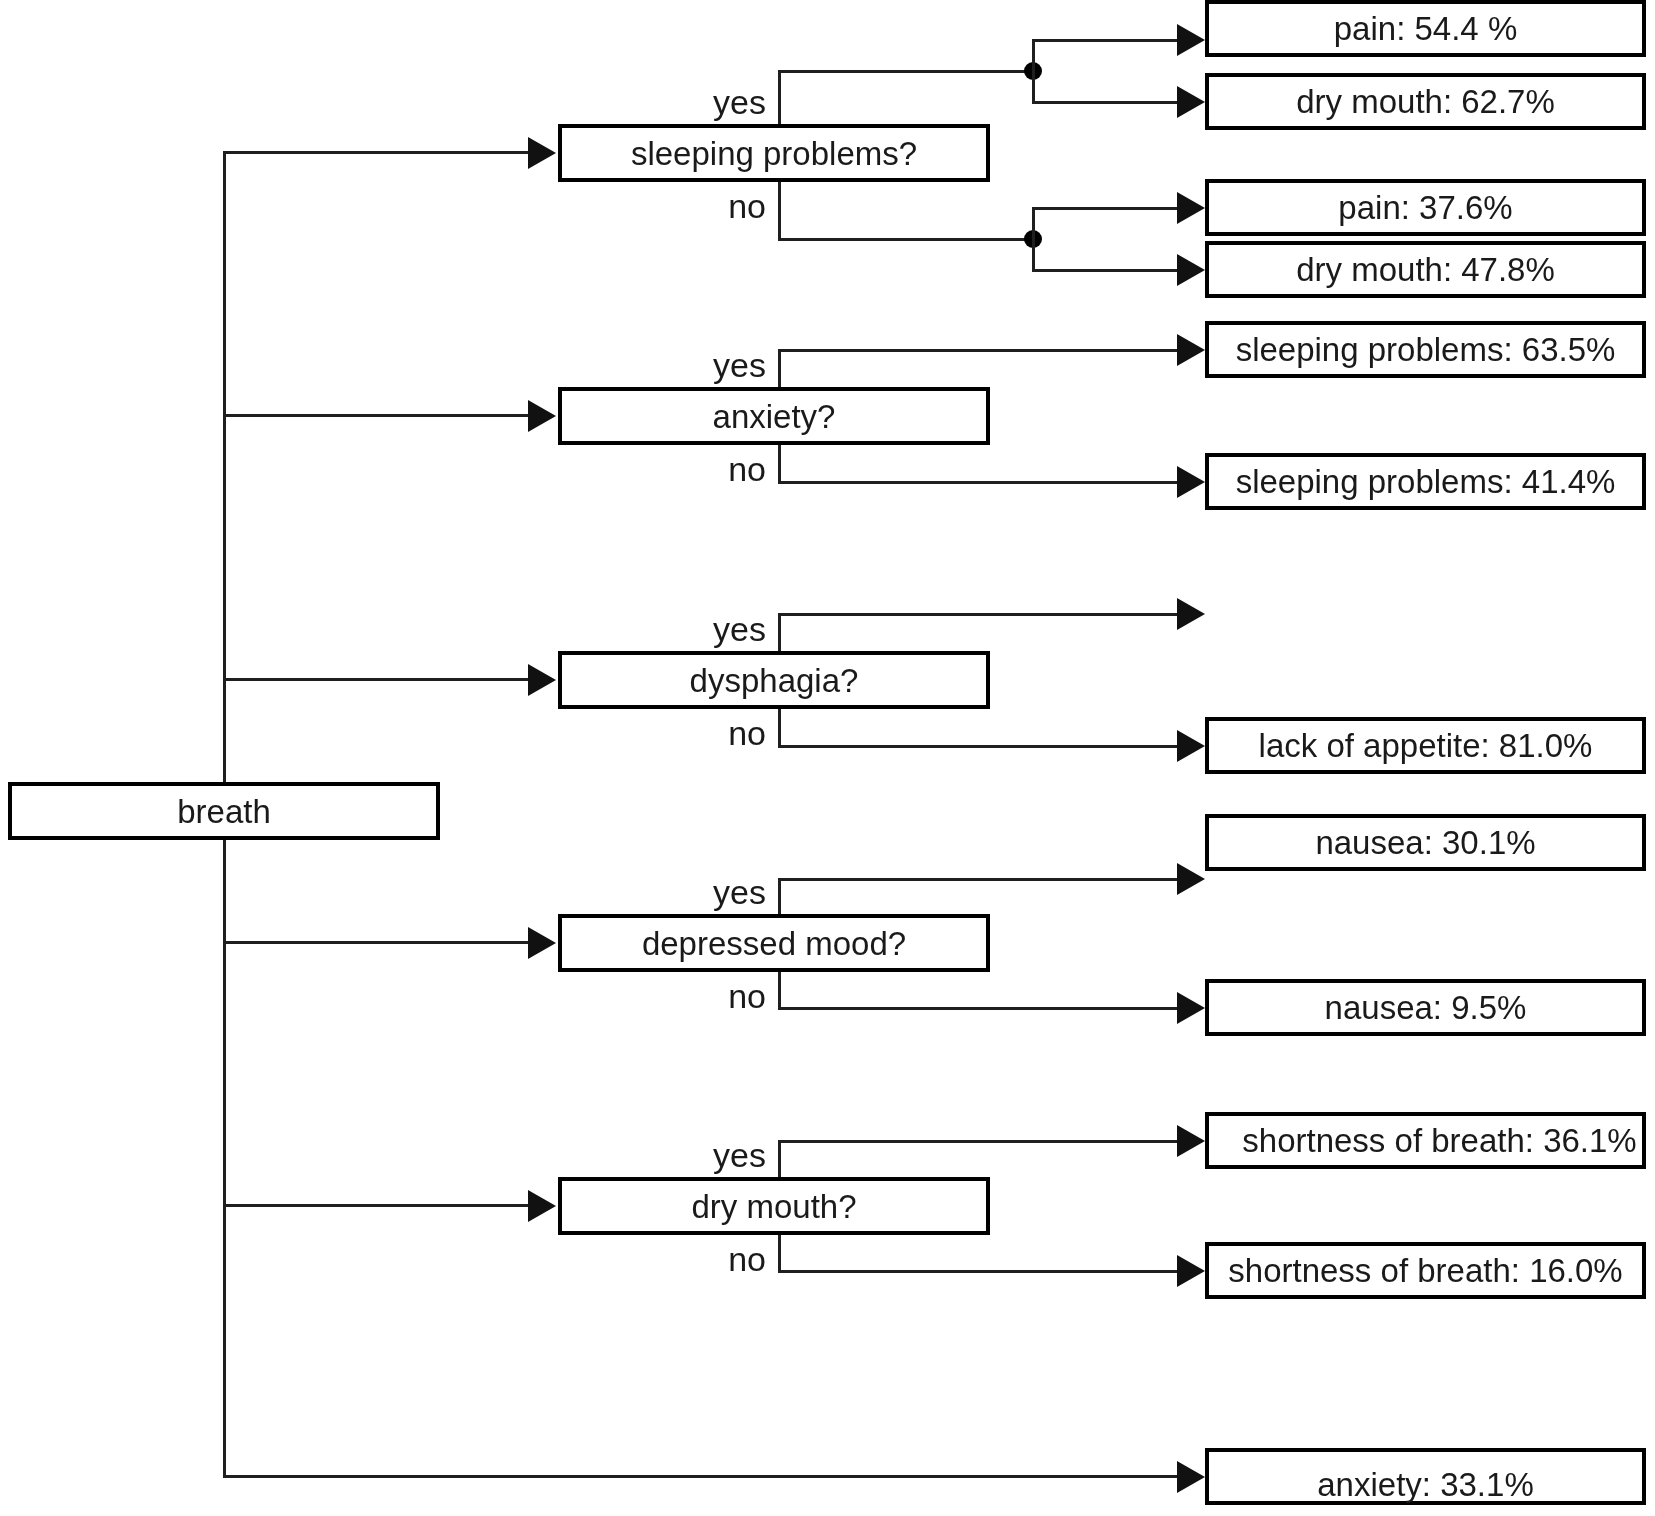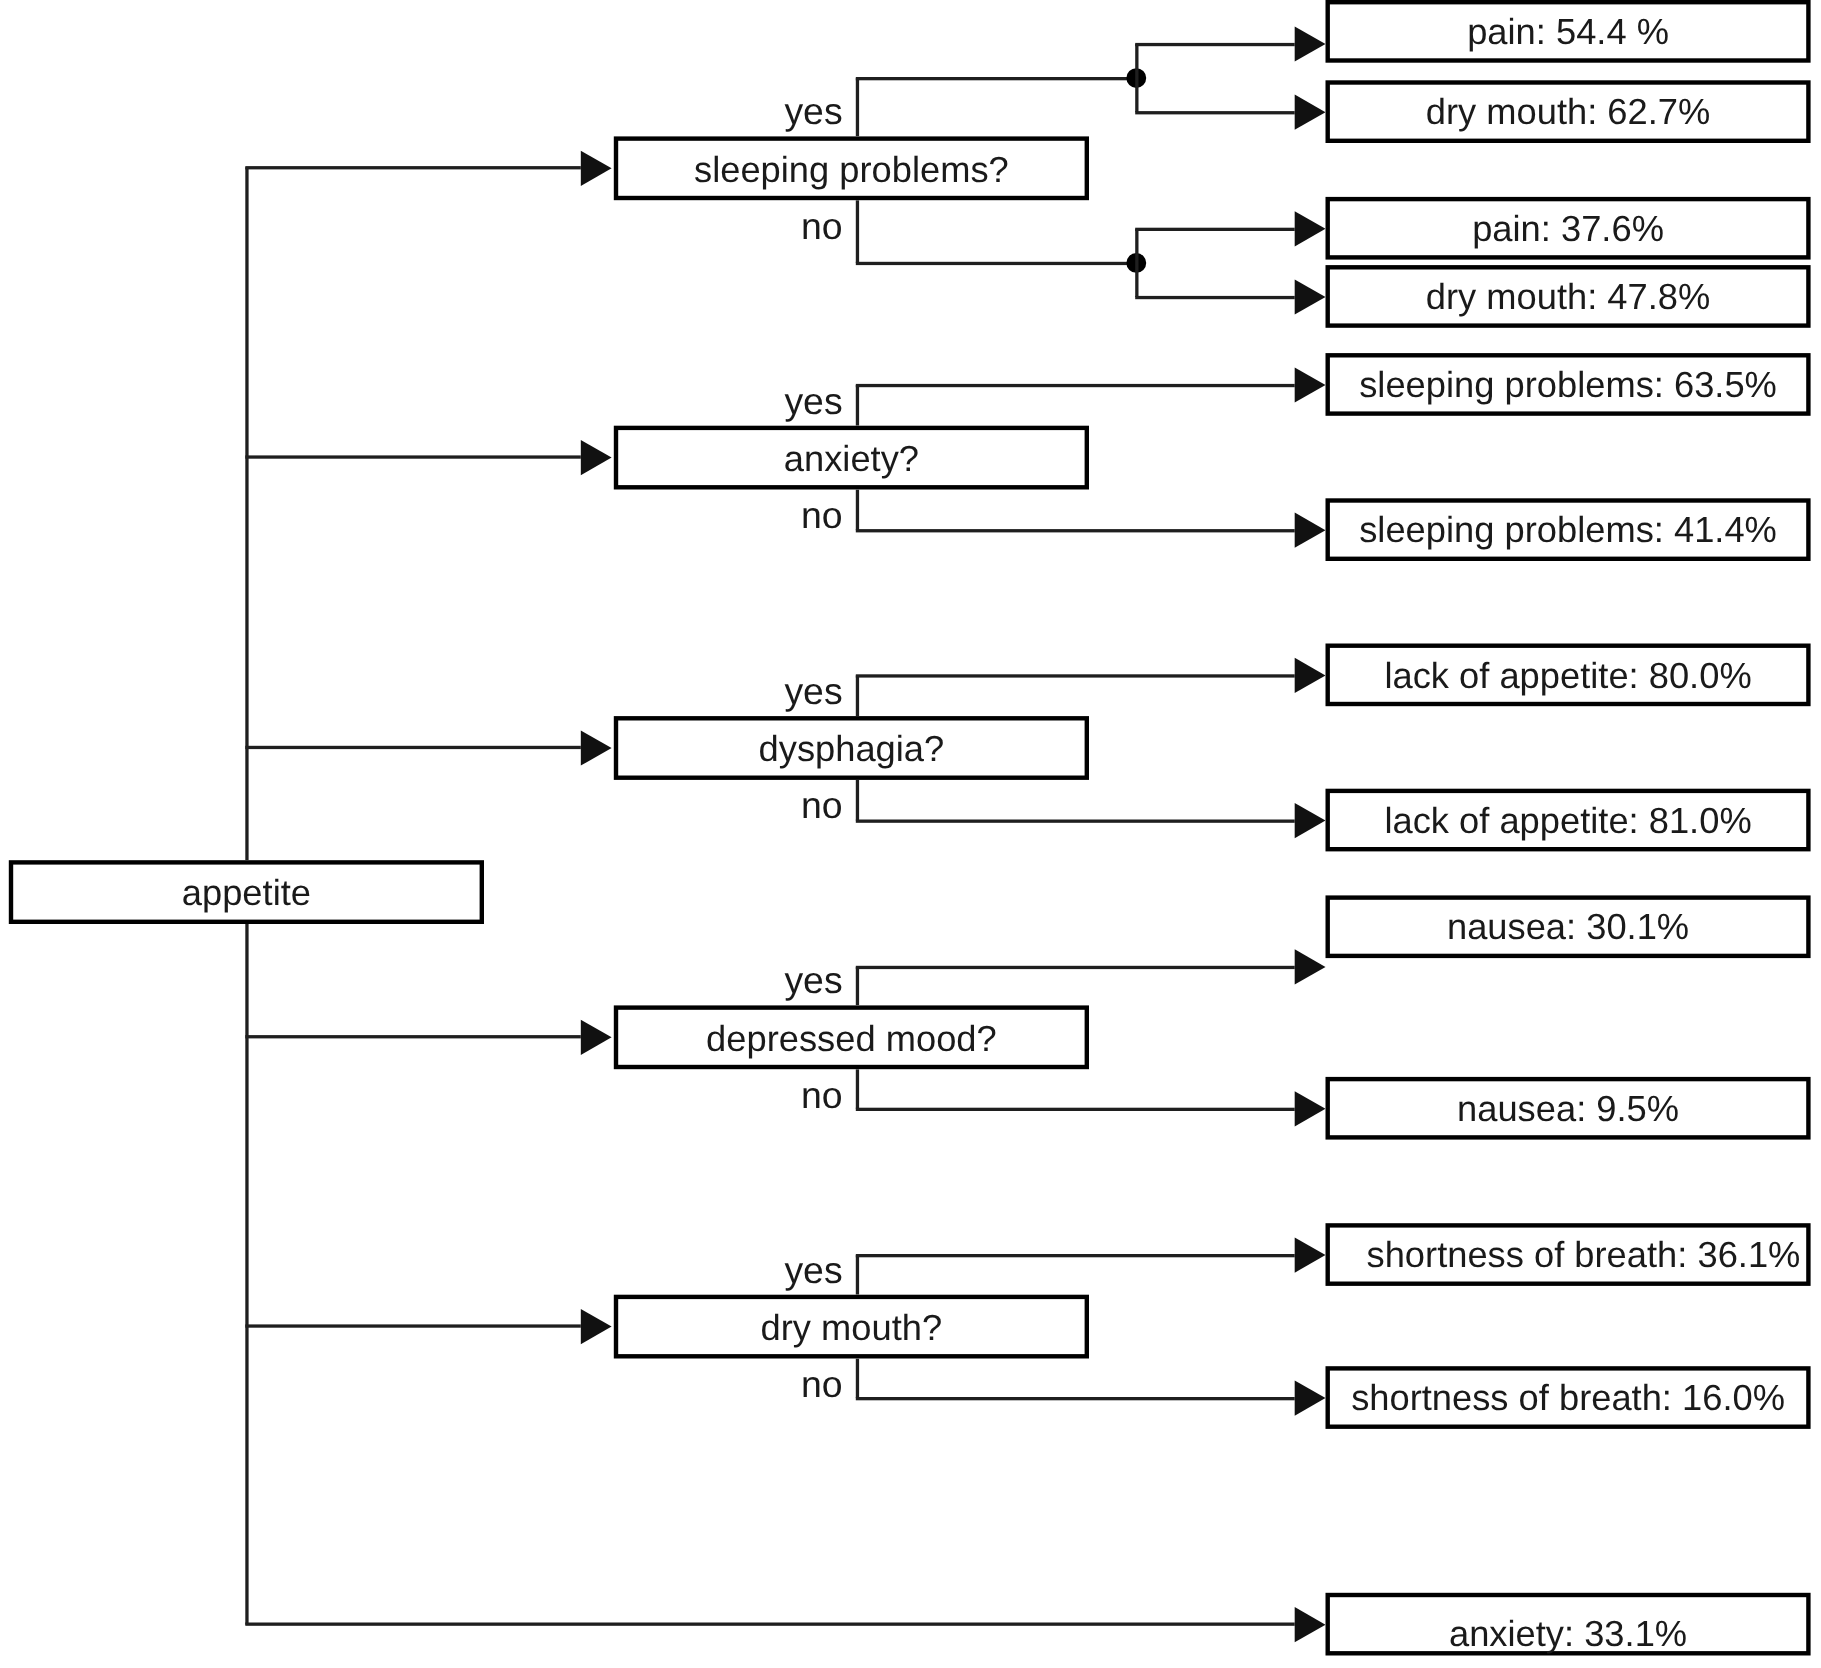--- a/index.html
+++ b/index.html
@@ -115,21 +115,21 @@
   <div class="bl" style="left:624px;top:343px;">yes</div>
   <div class="bl" style="left:624px;top:447px;">no</div>
   <div class="bl" style="left:624px;top:607px;">yes</div>
   <div class="bl" style="left:624px;top:711px;">no</div>
   <div class="bl" style="left:624px;top:870px;">yes</div>
   <div class="bl" style="left:624px;top:974px;">no</div>
   <div class="bl" style="left:624px;top:1133px;">yes</div>
   <div class="bl" style="left:624px;top:1237px;">no</div>
 
   <div class="node root">
-    <span>appetite</span>
+    <span>breath</span>
   </div>
 
   <div class="node qnode" style="top:124px;">
     <span>sleeping problems?</span>
   </div>
   <div class="node qnode" style="top:387px;">
     <span>anxiety?</span>
   </div>
   <div class="node qnode" style="top:651px;">
     <span>dysphagia?</span>
@@ -152,23 +152,20 @@
   </div>
   <div class="node leaf" style="top:241px;">
     <span>dry mouth: 47.8%</span>
   </div>
   <div class="node leaf" style="top:321px;">
     <span>sleeping problems: 63.5%</span>
   </div>
   <div class="node leaf" style="top:453px;">
     <span>sleeping problems: 41.4%</span>
   </div>
-  <div class="node leaf" style="top:585px;">
-    <span>lack of appetite: 80.0%</span>
-  </div>
   <div class="node leaf" style="top:717px;">
     <span>lack of appetite: 81.0%</span>
   </div>
   <div class="node leaf" style="top:814px;">
     <span>nausea: 30.1%</span>
   </div>
   <div class="node leaf" style="top:979px;">
     <span>nausea: 9.5%</span>
   </div>
   <div class="node leaf" style="top:1112px;padding-left:28px;">

